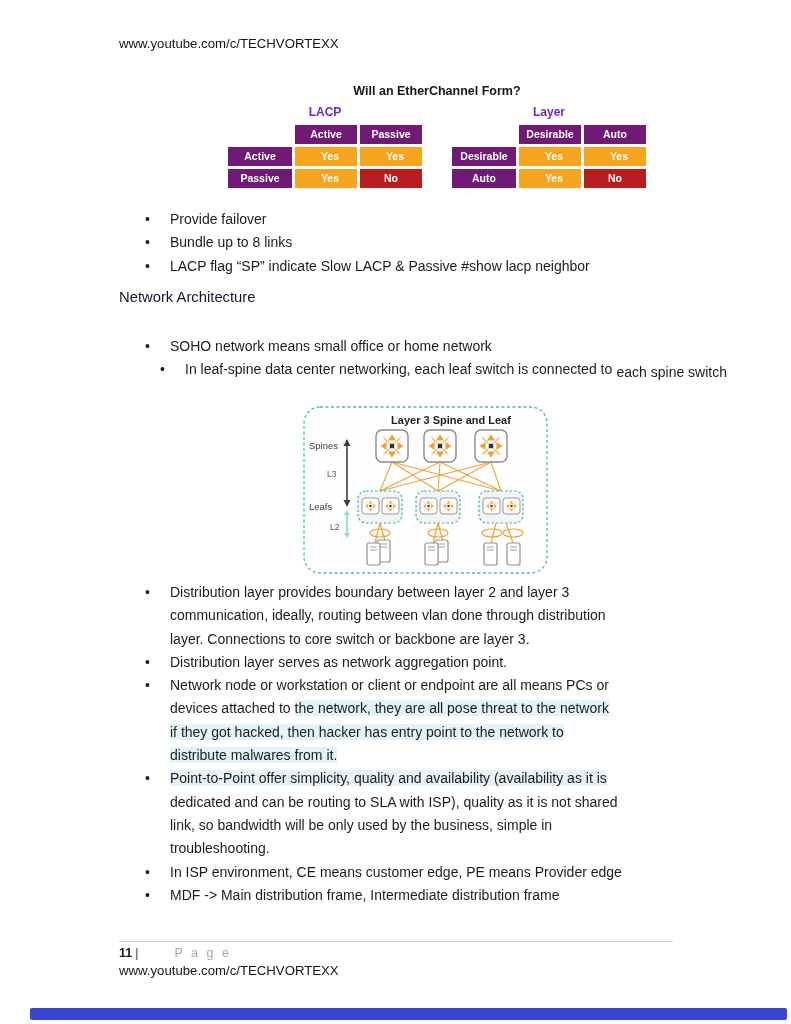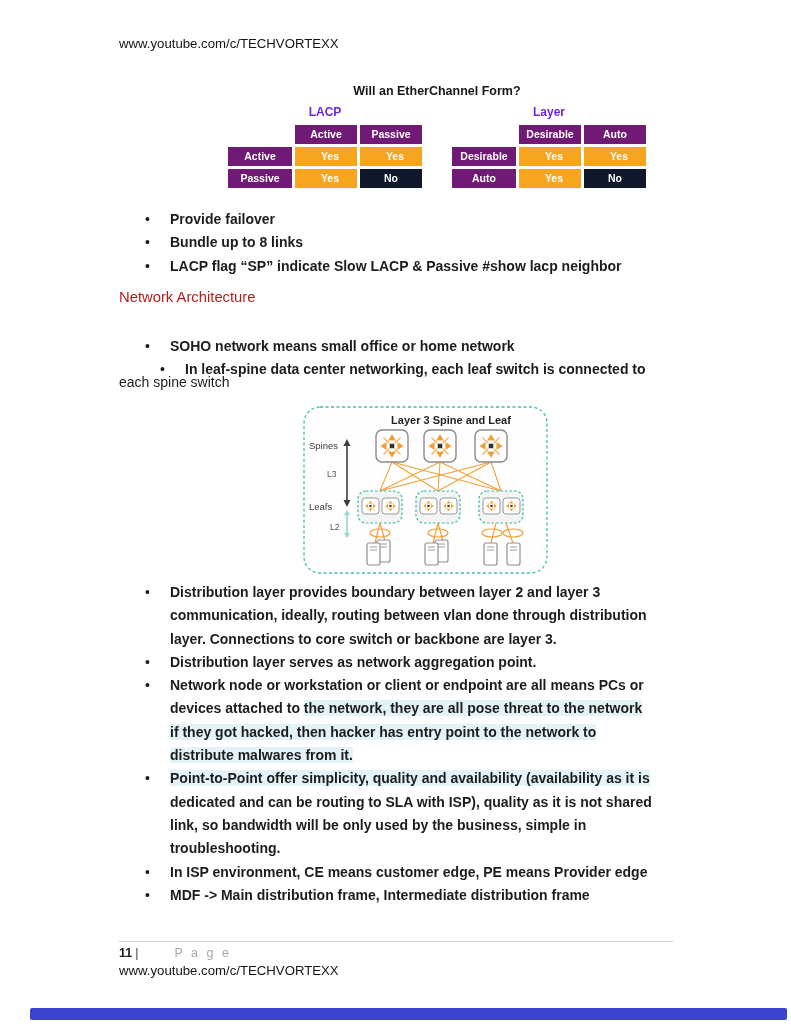--- a/index.html
+++ b/index.html
@@ -18,32 +18,32 @@
   
   .ec-block{left:230px;top:84px;width:414px;}
   .ec-title{text-align:center;font-weight:bold;font-size:12.5px;color:#161616;}
   .ec-tables{display:flex;justify-content:center;gap:30px;margin-top:7px;}
   .ec-tbl-name{text-align:center;font-weight:bold;font-size:12px;color:#6d28d9;margin-bottom:6px;}
   .ec-grid{display:grid;grid-template-columns:64px 62px 62px;gap:3px;}
   .ec-cell{height:19px;line-height:19px;text-align:center;font-size:10.5px;font-weight:bold;color:#fff;}
   .ec-corner{background:transparent;}
   .ec-blue{background:#701a75;}
   .ec-yes{background:#f7a41f;padding-left:8px;}
-  .ec-no{background:#0f172a;}
+  .ec-no{background:#b91c1c;}
   
   .bullet-row{display:flex;line-height:23.3px;font-size:14px;}
   .bullet-marker{width:25px;flex:0 0 25px;text-align:left;padding-left:6px;}
-  .bullet-lines{white-space:nowrap;font-weight:bold;}
+  .bullet-lines{white-space:nowrap;}
   .bullets-top{left:139px;top:208px;}
   .bullets-bottom{left:139px;top:581px;}
   .hl{background:#e3f3f8;}
-  .section-heading{left:119px;top:289px;font-size:14.8px;color:#b91c1c;}
+  .section-heading{left:119px;top:289px;font-size:14.8px;color:#0f172a;}
   .soho-row{left:139px;top:335px;}
   .sub-row{left:154px;top:358px;}
-  .centered-line{left:119px;top:371px;width:608px;text-align:left;font-size:14px;line-height:23.3px;}
+  .centered-line{left:119px;top:361px;width:608px;text-align:right;font-size:14px;line-height:23.3px;}
   
   .diagram{left:300px;top:397px;width:252px;height:182px;}
   .diagram svg{display:block;}
   .diagram text{font-family:"Liberation Sans","DejaVu Sans",sans-serif;}
   .dg-title{font-size:11px;font-weight:bold;fill:#222;}
   .dg-label{font-size:9.5px;fill:#3c3c3c;}
   .dg-sub{font-size:8.5px;fill:#555;}
 </style>
 </head>
 <body>

